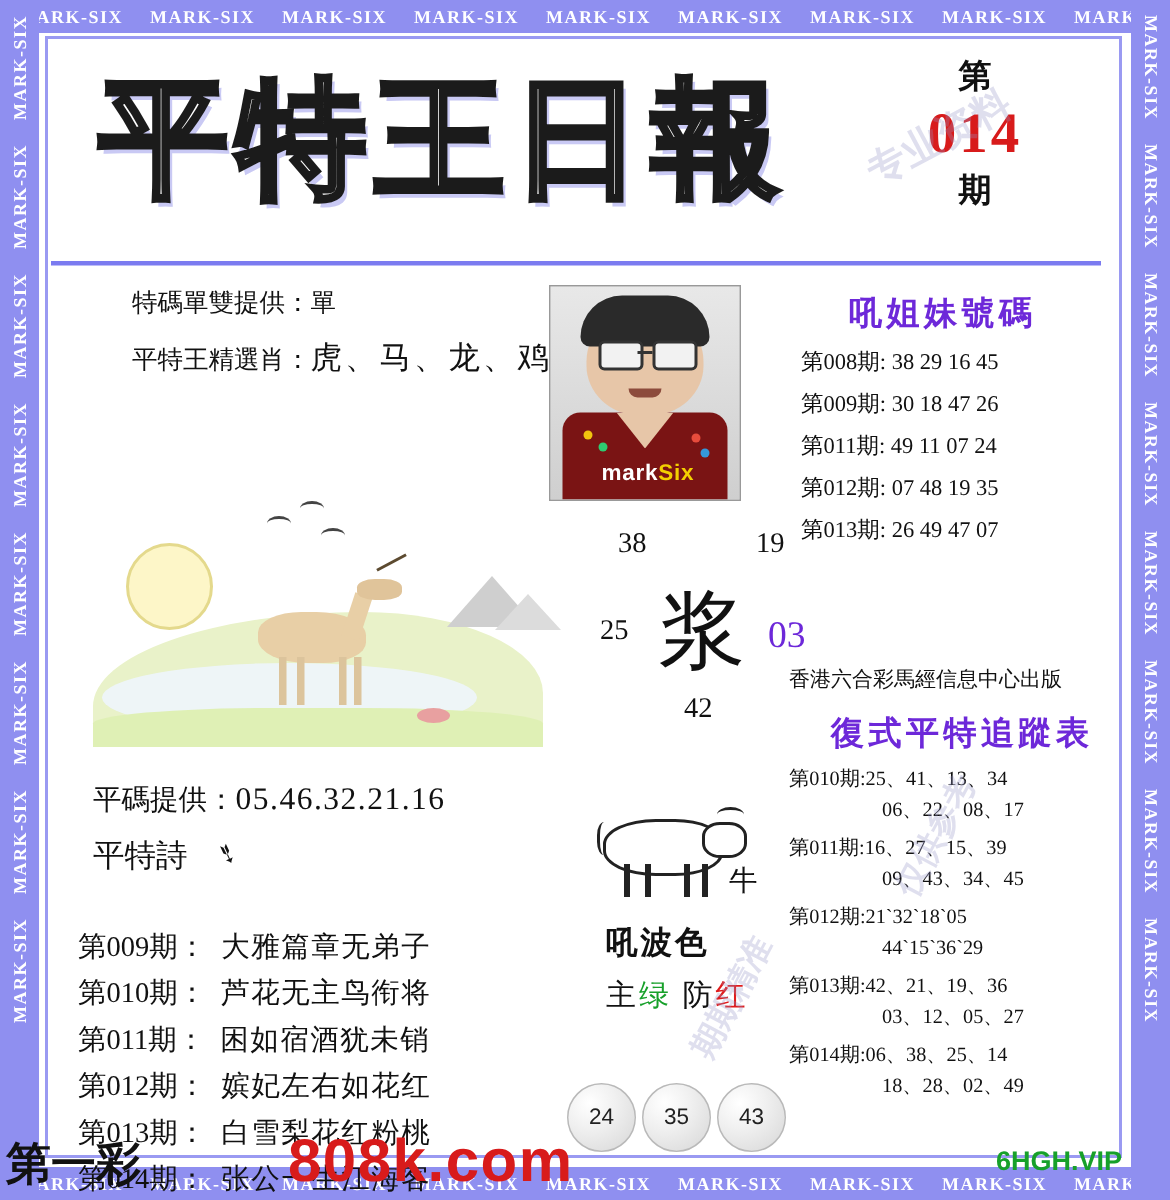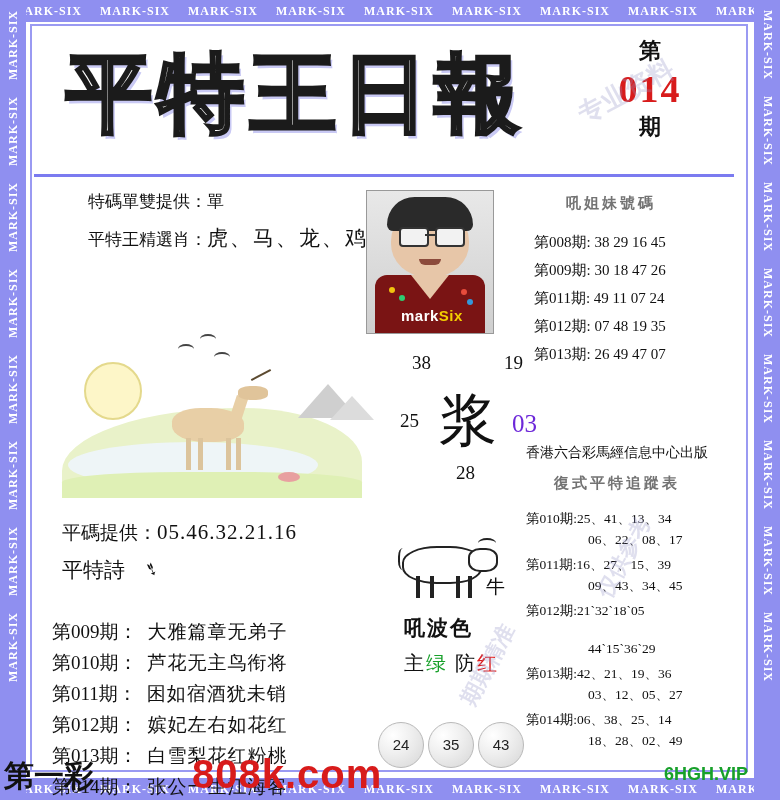--- a/index.html
+++ b/index.html
@@ -132,21 +132,21 @@
     font-size:58px;color:#111;font-family:"DejaVu Serif",serif;
   }
   .nw{position:absolute;left:4px;top:0px;font-size:19px;color:#111;}
   .ne{position:absolute;left:96px;top:0px;font-size:19px;color:#111;}
   .sw{position:absolute;left:-8px;top:58px;font-size:19px;color:#111;}
   .se{position:absolute;left:104px;top:58px;font-size:25px;color:#6d28d9;}
   .sb{position:absolute;left:48px;top:110px;font-size:19px;color:#111;}
 
   
   .r-title{
-    position:absolute;font-size:15px;font-weight:bold;color:#737373;letter-spacing:3px;white-space:nowrap;
+    position:absolute;font-size:22px;font-weight:bold;color:#6d28d9;letter-spacing:3px;white-space:nowrap;
   }
   .sis-title{left:540px;top:172px;}
   .sis-list{position:absolute;left:508px;top:206px;width:210px;}
   .sis-row{font-size:15px;color:#111;line-height:28px;white-space:nowrap;}
   .sis-note{position:absolute;left:500px;top:422px;font-size:14px;color:#111;white-space:nowrap;}
 
   .fu-title{left:528px;top:452px;}
   .fu-list{position:absolute;left:500px;top:486px;width:222px;}
   .fu-item{margin-bottom:4px;}
   .fu-line{font-size:13.5px;color:#111;line-height:21px;white-space:nowrap;}
@@ -330,21 +330,21 @@
       <div class="deer-leg" style="left:174px;top:116px;"></div>
       <div class="fish"></div>
     </div>
 
     <div class="bigchar-wrap">
       <div class="nw">38</div>
       <div class="ne">19</div>
       <div class="sw">25</div>
       <div class="se">03</div>
       <div class="bigchar">浆</div>
-      <div class="sb">28</div>
+      <div class="sb">42</div>
     </div>
 
     <div class="r-title sis-title">吼姐妹號碼</div>
     <div class="sis-list" id="sis-list">
         <div class="sis-row">第008期: 38  29  16  45</div>
         <div class="sis-row">第009期: 30  18  47  26</div>
         <div class="sis-row">第011期: 49  11  07  24</div>
         <div class="sis-row">第012期: 07  48  19  35</div>
         <div class="sis-row">第013期: 26  49  47  07</div>
       </div>
@@ -355,21 +355,21 @@
         <div class="fu-item">
           <div class="fu-line"><span class="lbl">第010期:</span><span>25、41、13、34</span></div>
           <div class="fu-line" style="padding-left: 62px;">06、22、08、17</div>
         </div>
         <div class="fu-item">
           <div class="fu-line"><span class="lbl">第011期:</span><span>16、27、15、39</span></div>
           <div class="fu-line" style="padding-left: 62px;">09、43、34、45</div>
         </div>
         <div class="fu-item">
           <div class="fu-line"><span class="lbl">第012期:</span><span>21`32`18`05</span></div>
-          <div class="fu-line" style="padding-left: 62px; margin-top: 17px;">44`15`36`29</div>
+          <div class="fu-line" style="padding-left: 62px;">44`15`36`29</div>
         </div>
         <div class="fu-item">
           <div class="fu-line"><span class="lbl">第013期:</span><span>42、21、19、36</span></div>
           <div class="fu-line" style="padding-left: 62px;">03、12、05、27</div>
         </div>
         <div class="fu-item">
           <div class="fu-line"><span class="lbl">第014期:</span><span>06、38、25、14</span></div>
           <div class="fu-line" style="padding-left: 62px;">18、28、02、49</div>
         </div>
       </div>

